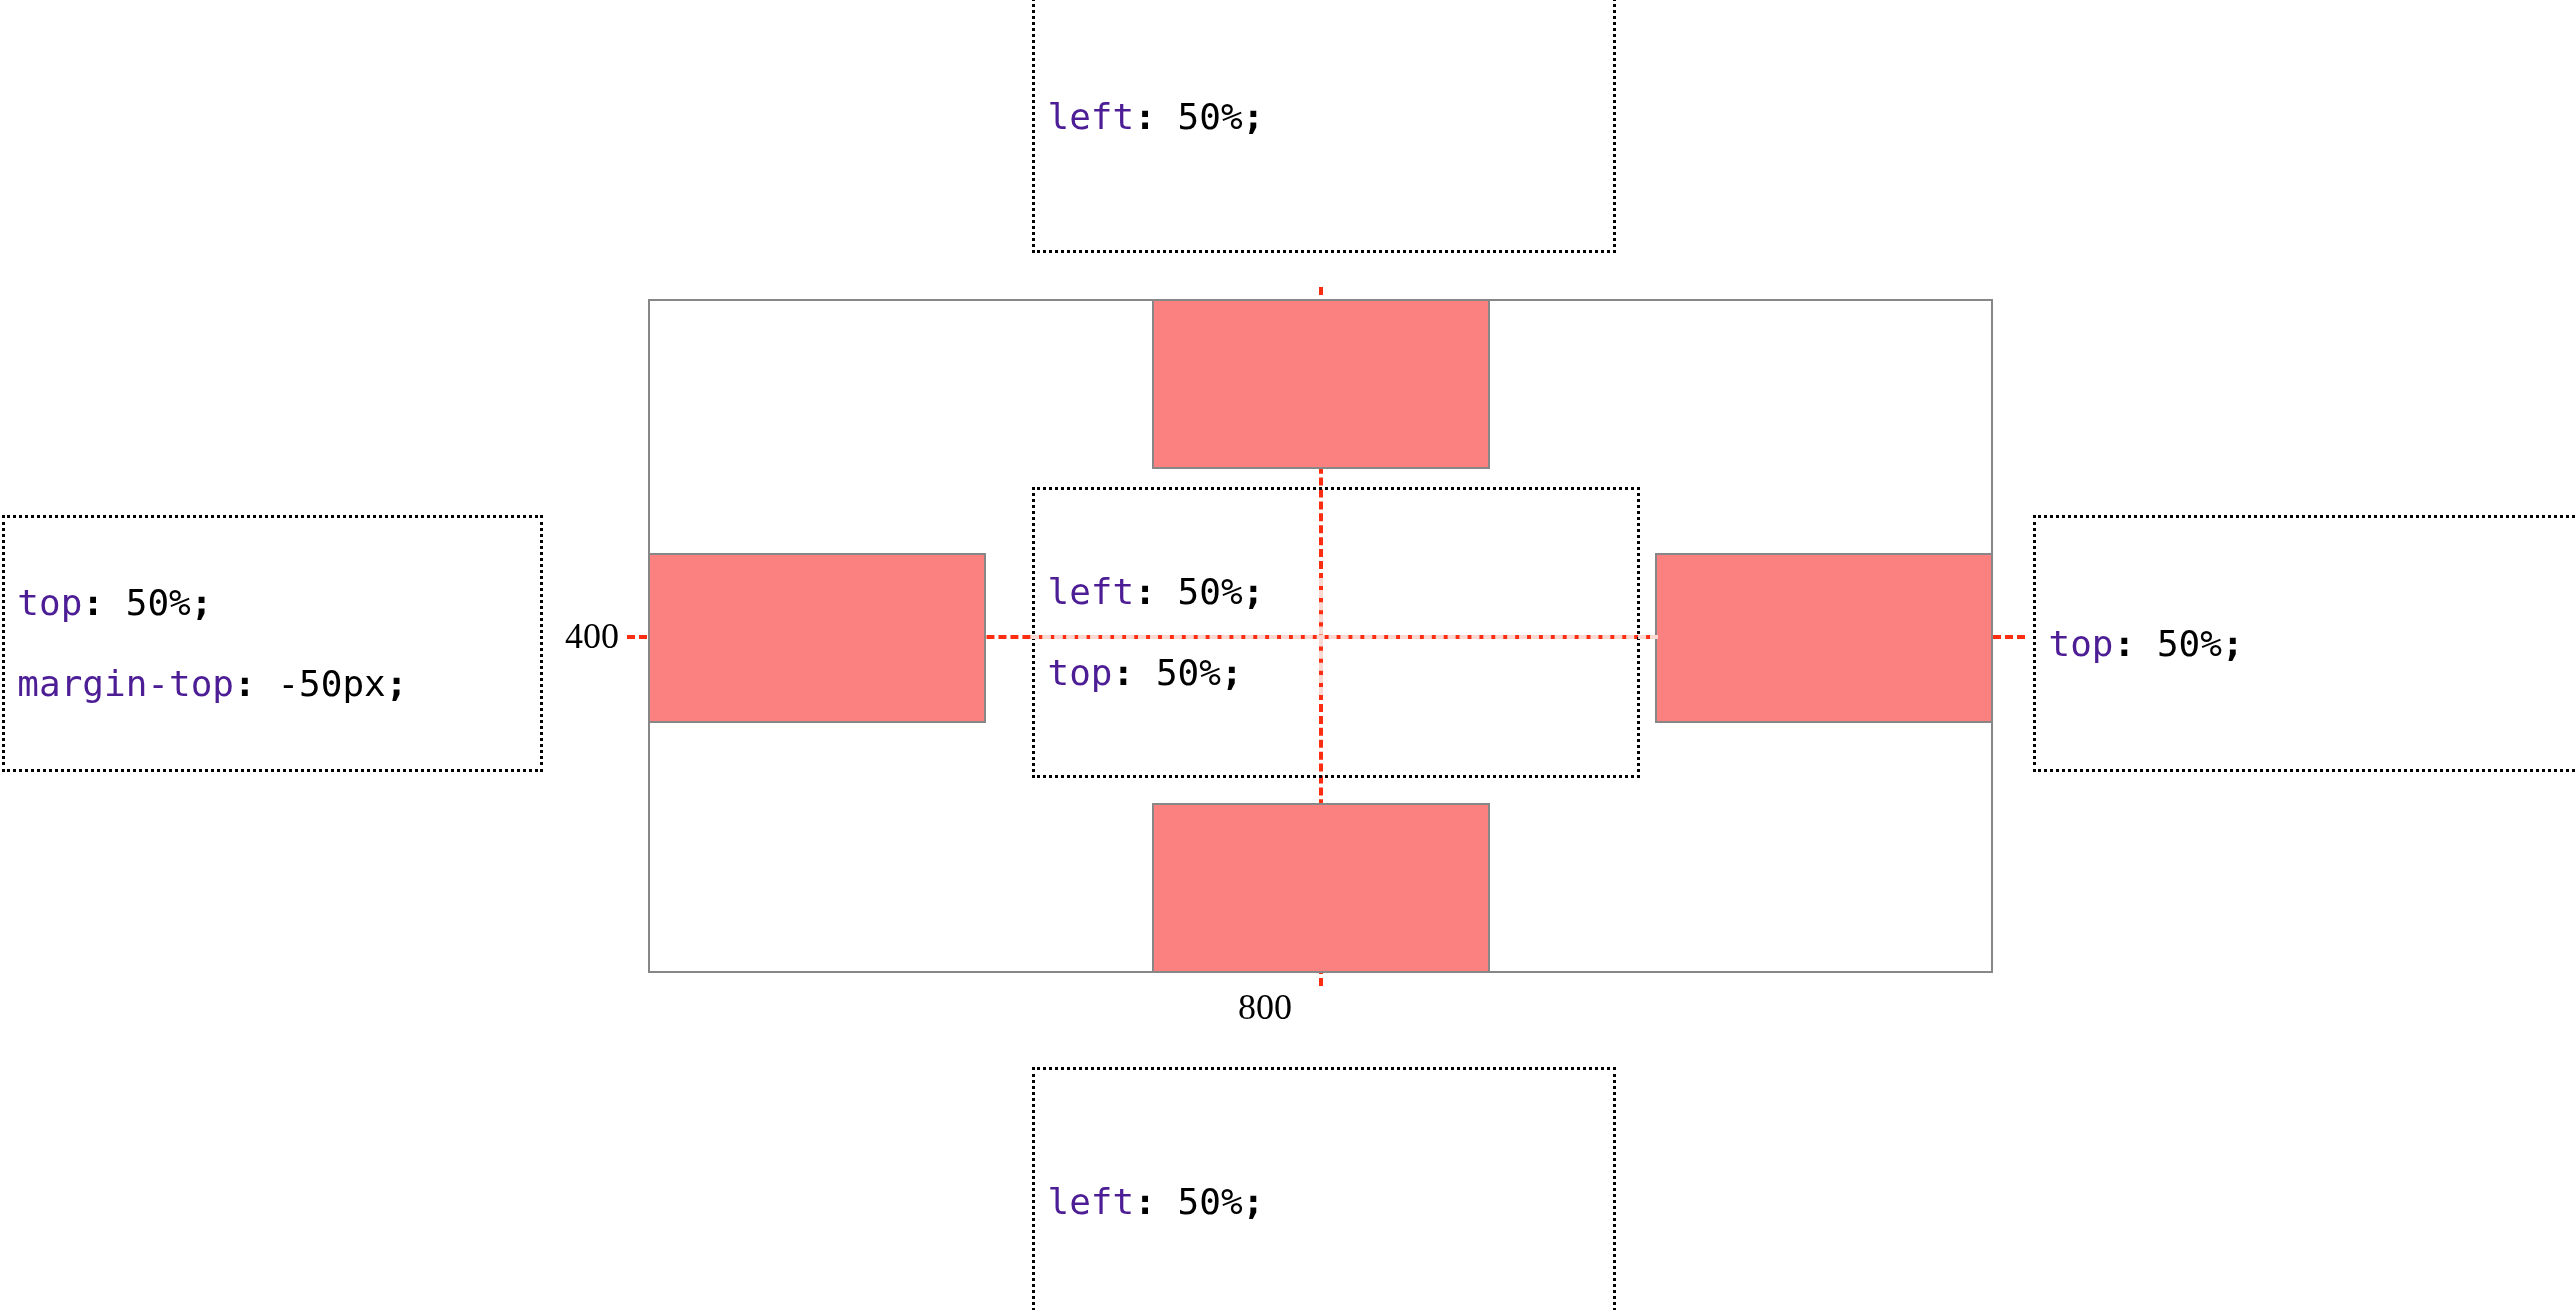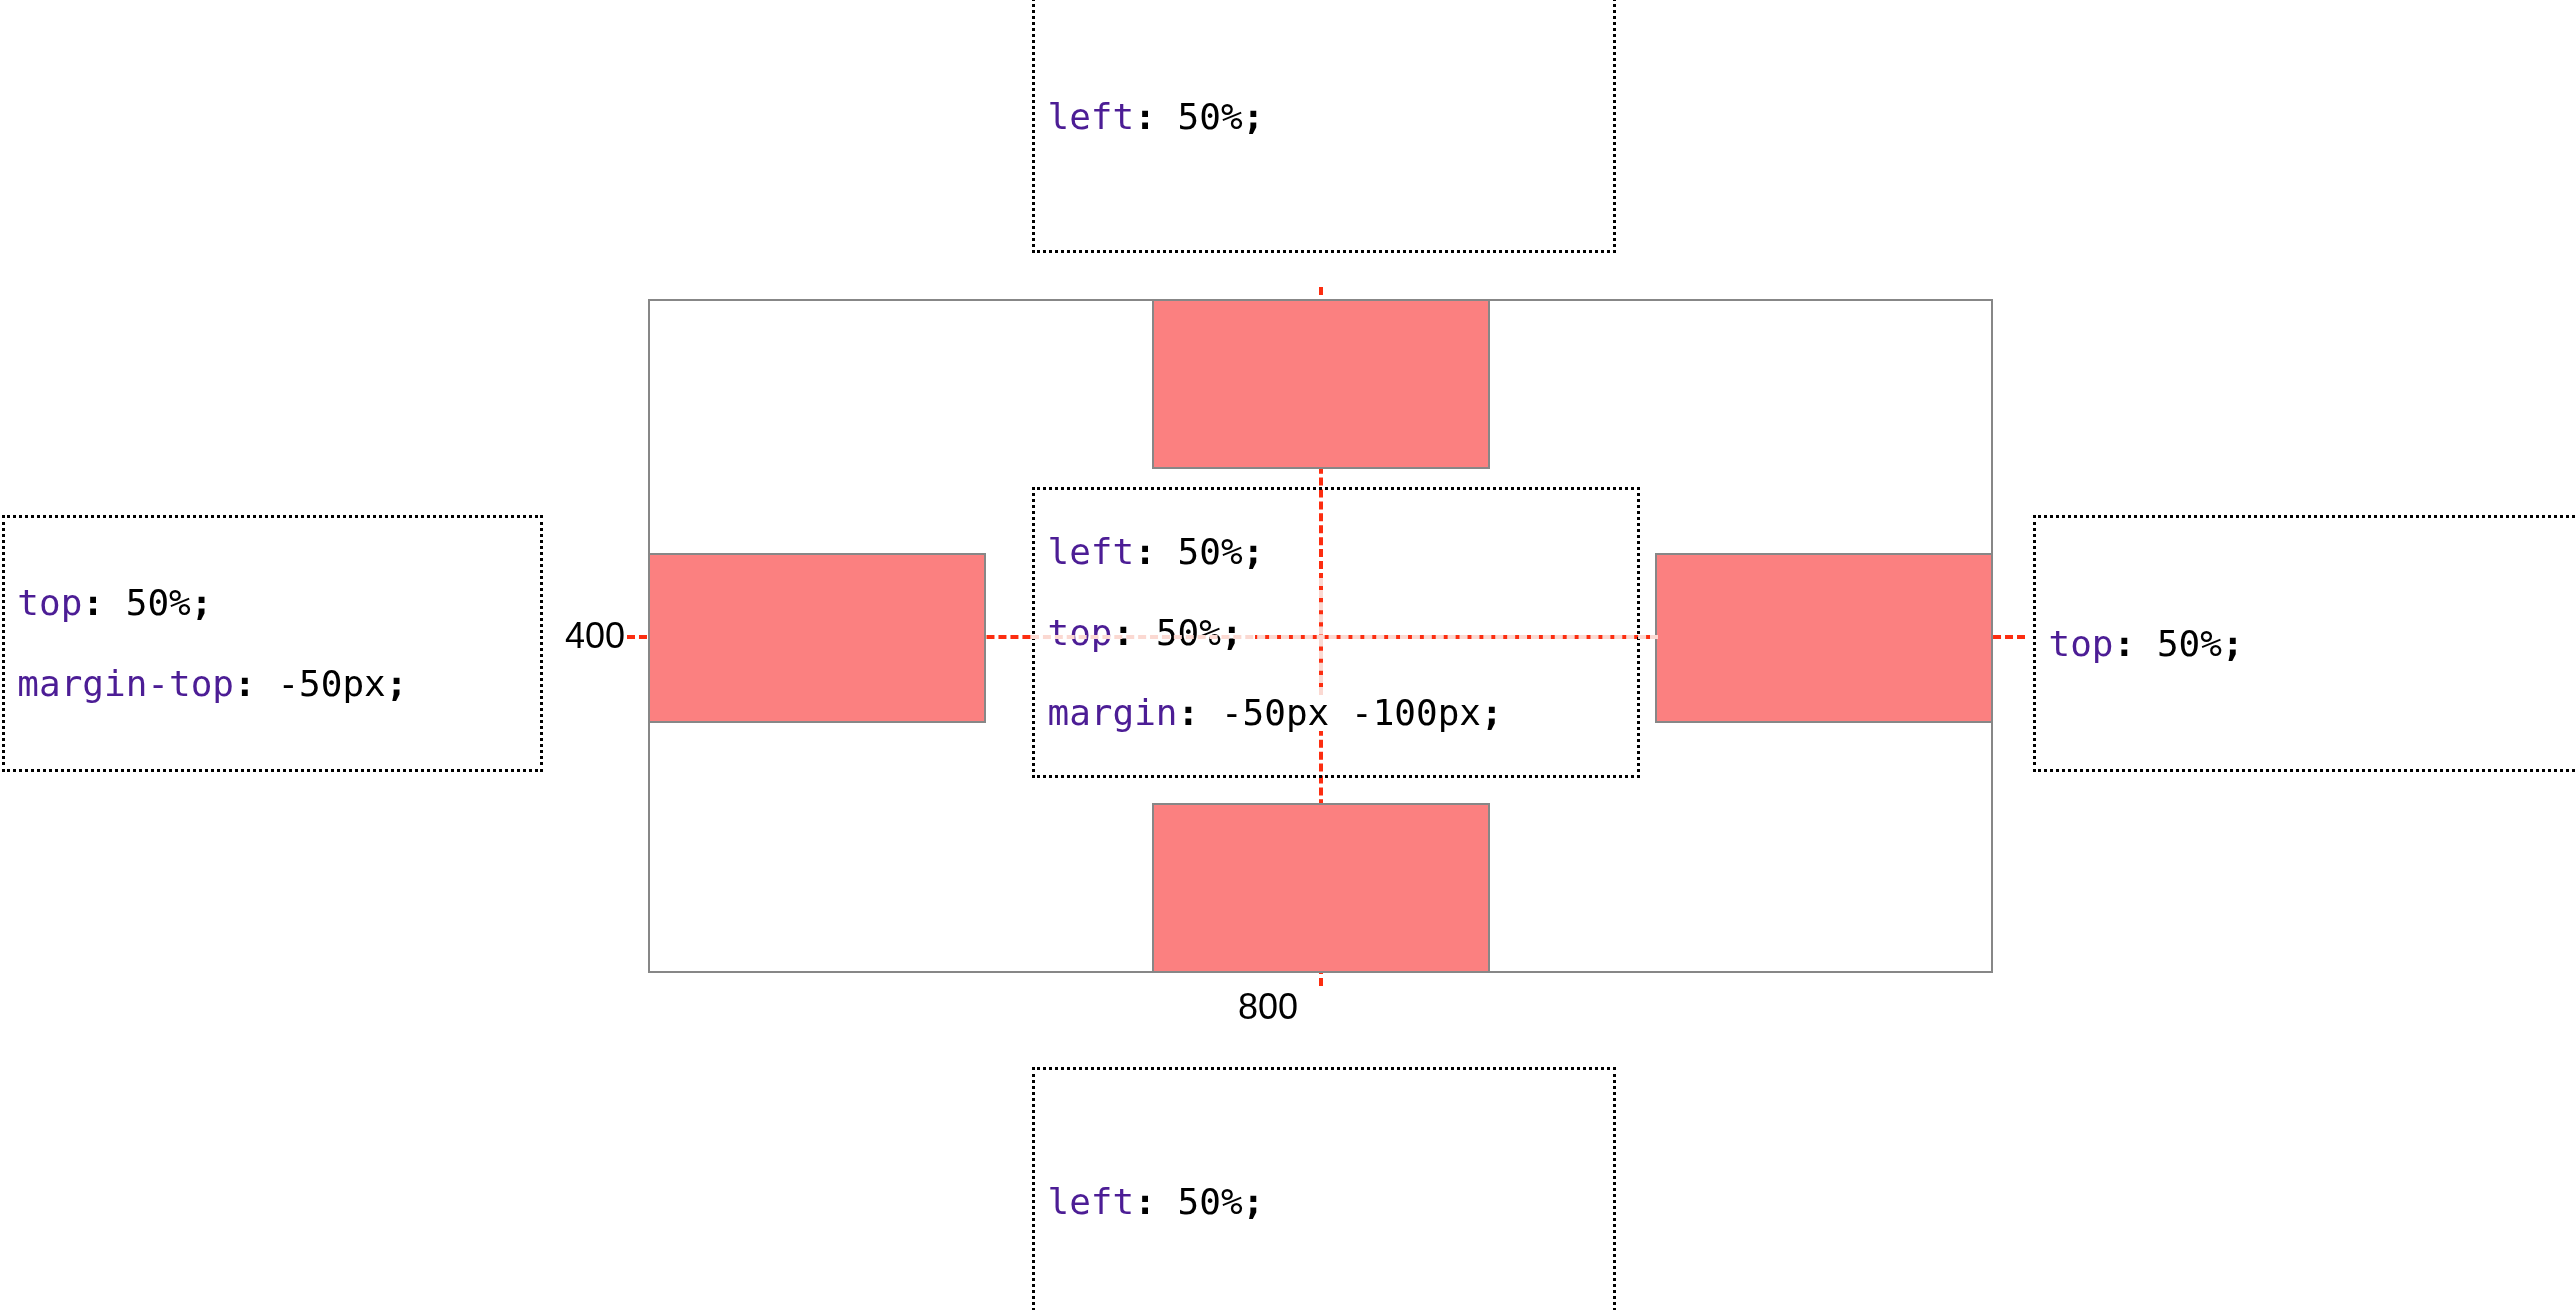--- a/index.html
+++ b/index.html
@@ -76,21 +76,21 @@
     border-left: 4.5px dashed #fbd9d2;
     left: 1319px;
     top: 578px;
     height: 117px;
     z-index: 6;
   }
 
   
   .dim-label {
     position: absolute;
-    font-family: Liberation Sans, sans-serif;
+    font-family: Liberation Serif, serif;
     font-size: 36px;
     color: #000000;
     white-space: nowrap;
   }
   .dim-400 { left: 565px;  top: 615px; }
   .dim-800 { left: 1238px; top: 986px; }
 
   
   .anno {
     position: absolute;
@@ -150,21 +150,20 @@
   </div>
 
   <div class="anno anno-left">
     <div class="line"><span class="prop">top</span><span class="punc">:</span> <span class="val">50%</span><span class="punc">;</span></div>
     <div class="line"><span class="prop">margin-top</span><span class="punc">:</span> <span class="val">-50px</span><span class="punc">;</span></div>
   </div>
 
   <div class="anno anno-center">
     <div class="line"><span class="prop">left</span><span class="punc">:</span> <span class="val">50%</span><span class="punc">;</span></div>
     <div class="line"><span class="prop">top</span><span class="punc">:</span> <span class="val">50%</span><span class="punc">;</span></div>
-    <div class="line"><span class="prop">margin</span><span class="punc">:</span> <span class="val">-50px -100px</span><span class="punc">;</span></div>
   </div>
 
   <div class="anno anno-right">
     <div class="line"><span class="prop">top</span><span class="punc">:</span> <span class="val">50%</span><span class="punc">;</span></div>
   </div>
 
   <div class="anno anno-bottom">
     <div class="line"><span class="prop">left</span><span class="punc">:</span> <span class="val">50%</span><span class="punc">;</span></div>
   </div>
 

